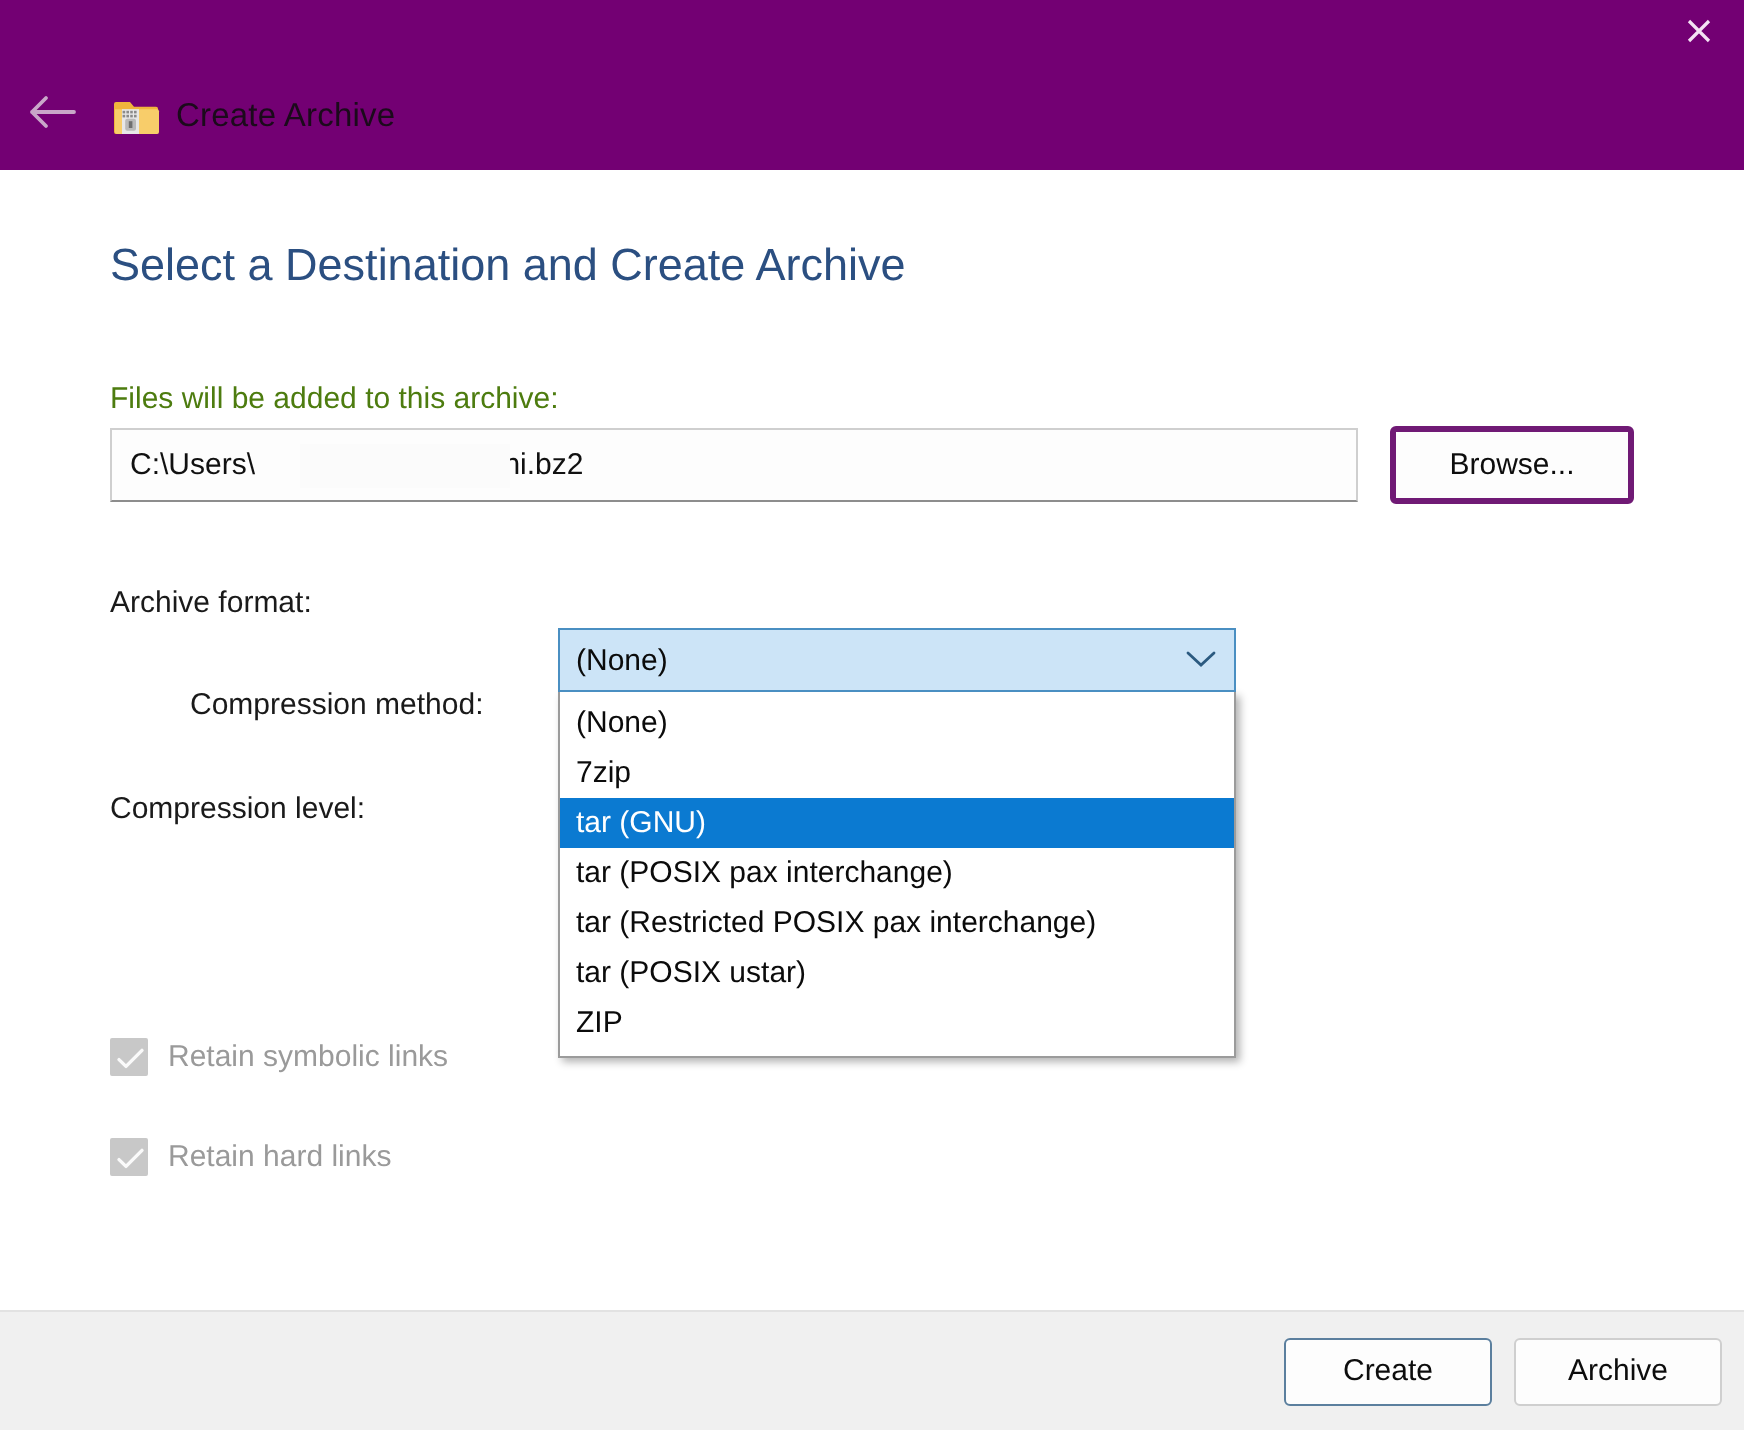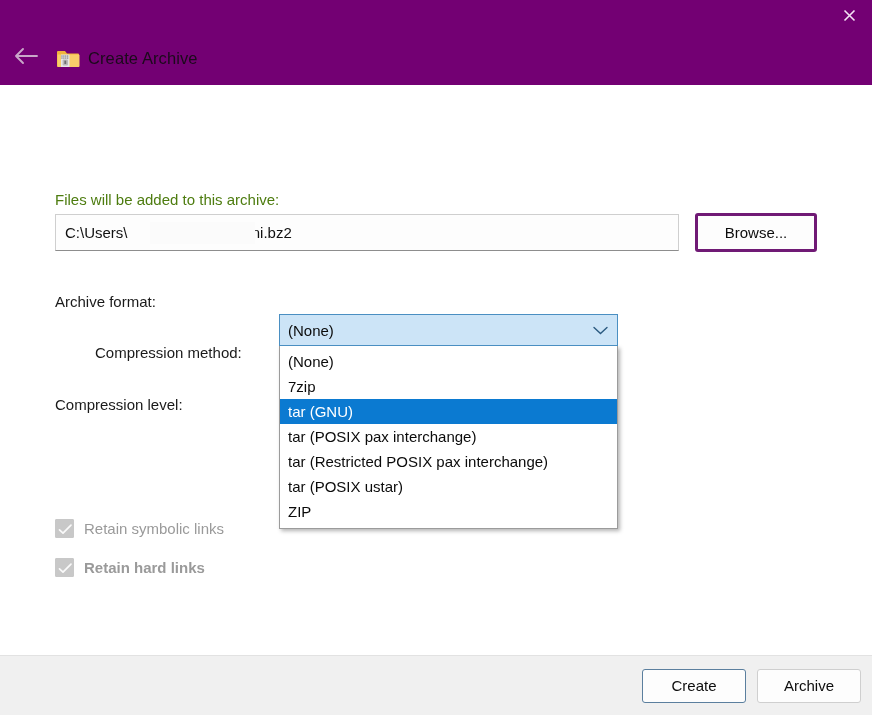--- a/index.html
+++ b/index.html
@@ -165,21 +165,21 @@
 
   
   .checkbox-row {
     position: absolute;
     left: 55px;
     display: flex;
     align-items: center;
     gap: 10px;
   }
   .checkbox-row.symbolic { top: 434px; }
-  .checkbox-row.hard     { top: 473px; font-weight: bold; }
+  .checkbox-row.hard     { top: 484px; }
 
   .checkbox {
     width: 19px;
     height: 19px;
     background: #c8c8c8;
     border: 1px solid #c8c8c8;
     border-radius: 1px;
     flex: 0 0 auto;
     position: relative;
   }
@@ -322,20 +322,21 @@
           <rect x="8.4" y="14.6" width="1.8" height="3.4" fill="#6f6f6f"></rect>
         </svg>
       </div>
 
       <div class="titlebar-title">Create Archive</div>
     </div>
   </div>
 
   <div class="content">
 
+    <div class="page-heading">Select a Destination and Create Archive</div>
 
     <div class="field-caption">Files will be added to this archive:</div>
 
     <input class="path-input" type="text" value="C:\Users\                   \rufus.ini.bz2" style="">
     <div class="redaction"></div>
 
     <button class="browse-button">Browse...</button>
 
     <div class="row-label archive-format">Archive format:</div>
 

